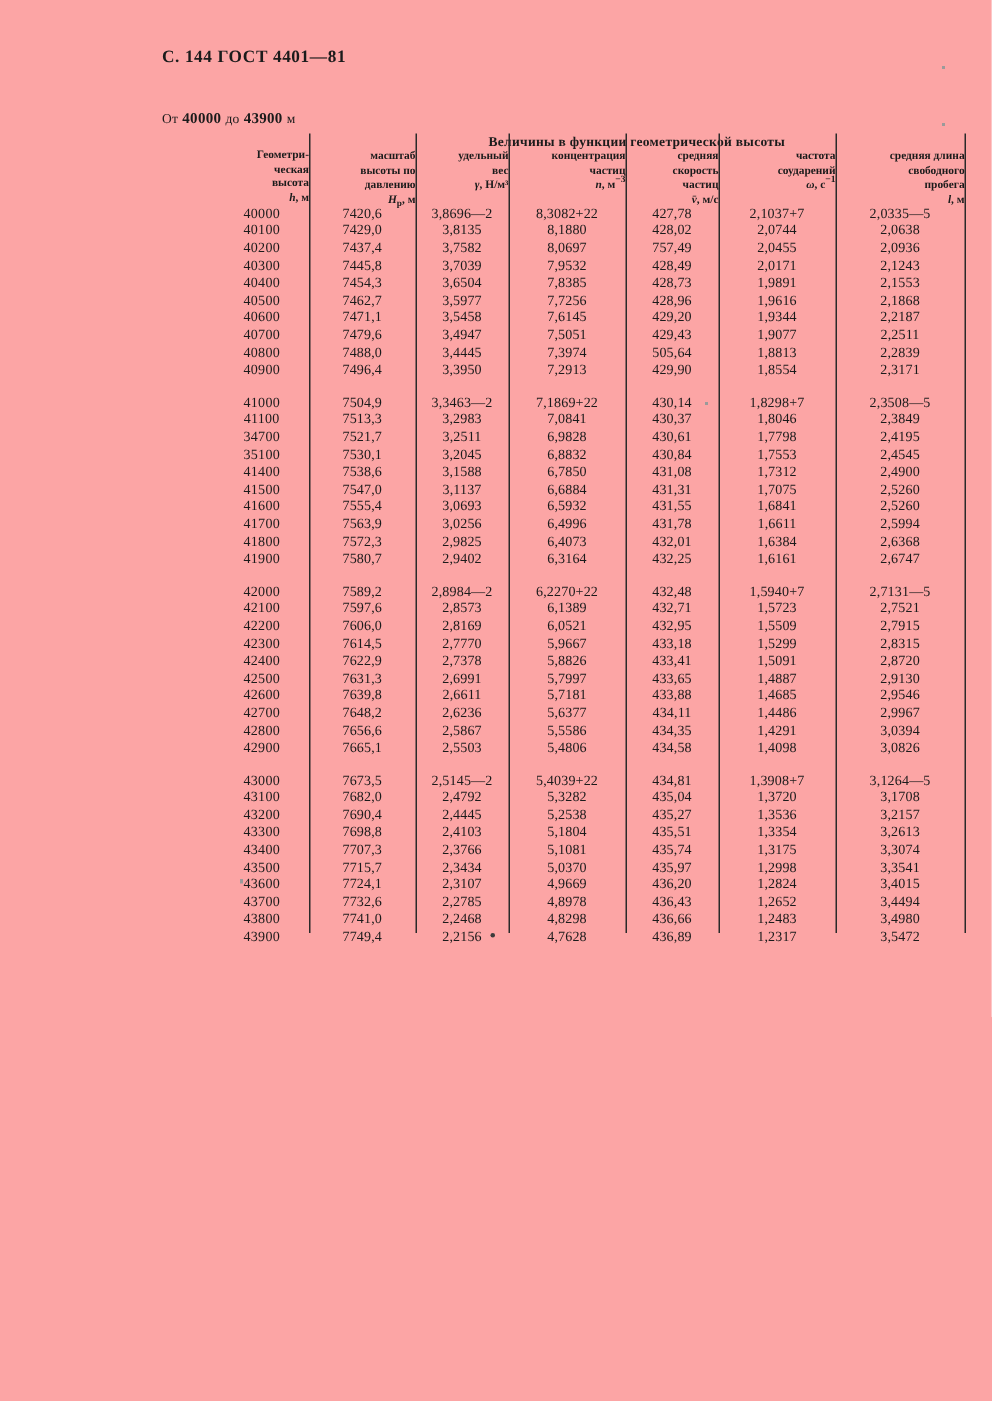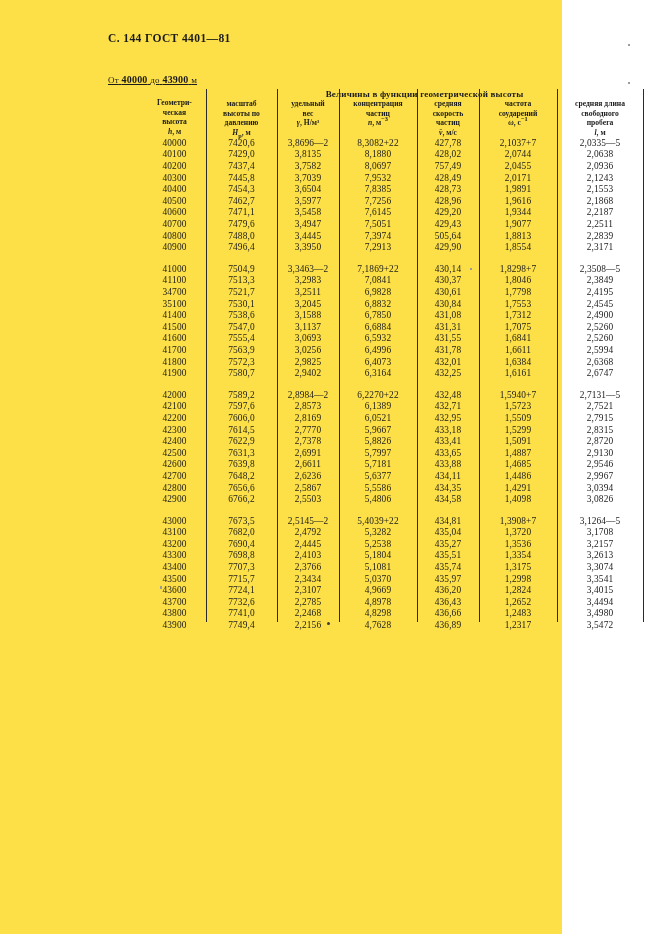--- a/index.html
+++ b/index.html
@@ -11,23 +11,23 @@
     width: 661px;
     height: 934px;
     font-family: "Liberation Serif", "DejaVu Serif", serif;
     color: #1b1b1b;
     position: relative;
     overflow: hidden;
   }
   .page {
     position: absolute;
     left: 0; top: 0;
-    width: 562px;
+    width: 661px;
     height: 934px;
-    background: #fde047;
+    background: #fca5a5;
   }
 
   
   .running-head {
     position: absolute;
     left: 108px;
     top: 32px;
     font-size: 11.5px;
     font-weight: bold;
     letter-spacing: .4px;
@@ -36,21 +36,20 @@
 
   
   .range-caption {
     position: absolute;
     left: 108px;
     top: 74px;
     font-size: 10px;
     font-weight: bold;
     letter-spacing: .2px;
     white-space: nowrap;
-    text-decoration: underline;
   }
   .range-caption .rc-word {
     font-weight: normal;
     font-size: 9px;
   }
 
   
   .table-wrap {
     position: absolute;
     left: 143px;
@@ -74,21 +73,21 @@
     font-size: 9px;
     font-weight: bold;
     letter-spacing: .2px;
     padding: 3px 0 4px 0;
     border-bottom: 1px solid #2a2a2a;
   }
   .hdr-top-rule {
     border-top: 1.6px solid #1a1a1a;
   }
   .hdr-cell {
-    text-align: center;
+    text-align: right;
     font-size: 7.6px;
     font-weight: bold;
     line-height: 1.28;
     padding: 4px 1px 4px 1px;
     border-bottom: 1.1px solid #2a2a2a;
   }
   .hdr-cell.geo {
     vertical-align: middle;
     padding-top: 8px;
   }
@@ -487,21 +486,21 @@
             <td class="num lead">42800</td>
             <td class="num vline">7656,6</td>
             <td class="num vline">2,5867</td>
             <td class="num vline">5,5586</td>
             <td class="num vline">434,35</td>
             <td class="num vline">1,4291</td>
             <td class="num vline">3,0394</td>
           </tr>
           <tr>
             <td class="num lead">42900</td>
-            <td class="num vline">6766,2</td>
+            <td class="num vline">7665,1</td>
             <td class="num vline">2,5503</td>
             <td class="num vline">5,4806</td>
             <td class="num vline">434,58</td>
             <td class="num vline">1,4098</td>
             <td class="num vline">3,0826</td>
           </tr>
           <tr class="block-gap">
             <td>&nbsp;</td>
             <td class="vline">&nbsp;</td>
             <td class="vline">&nbsp;</td>

